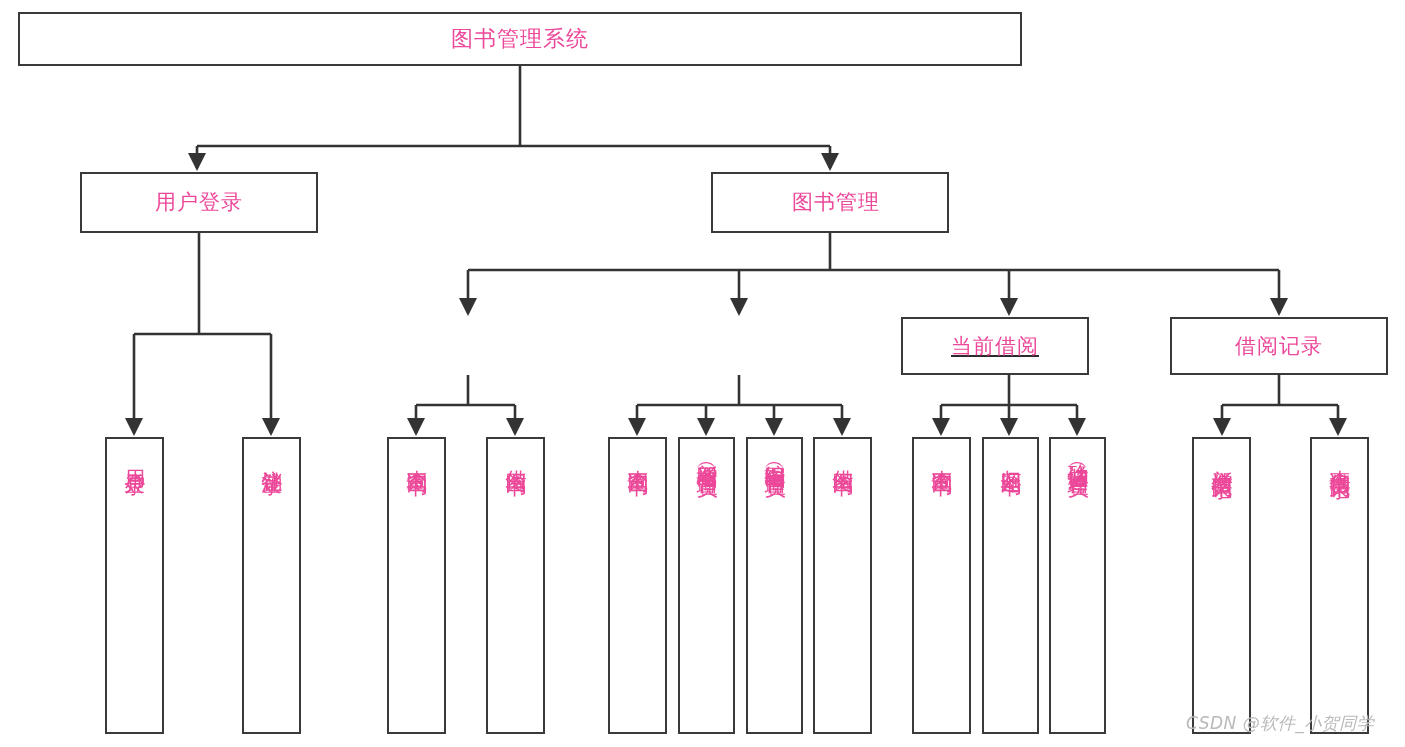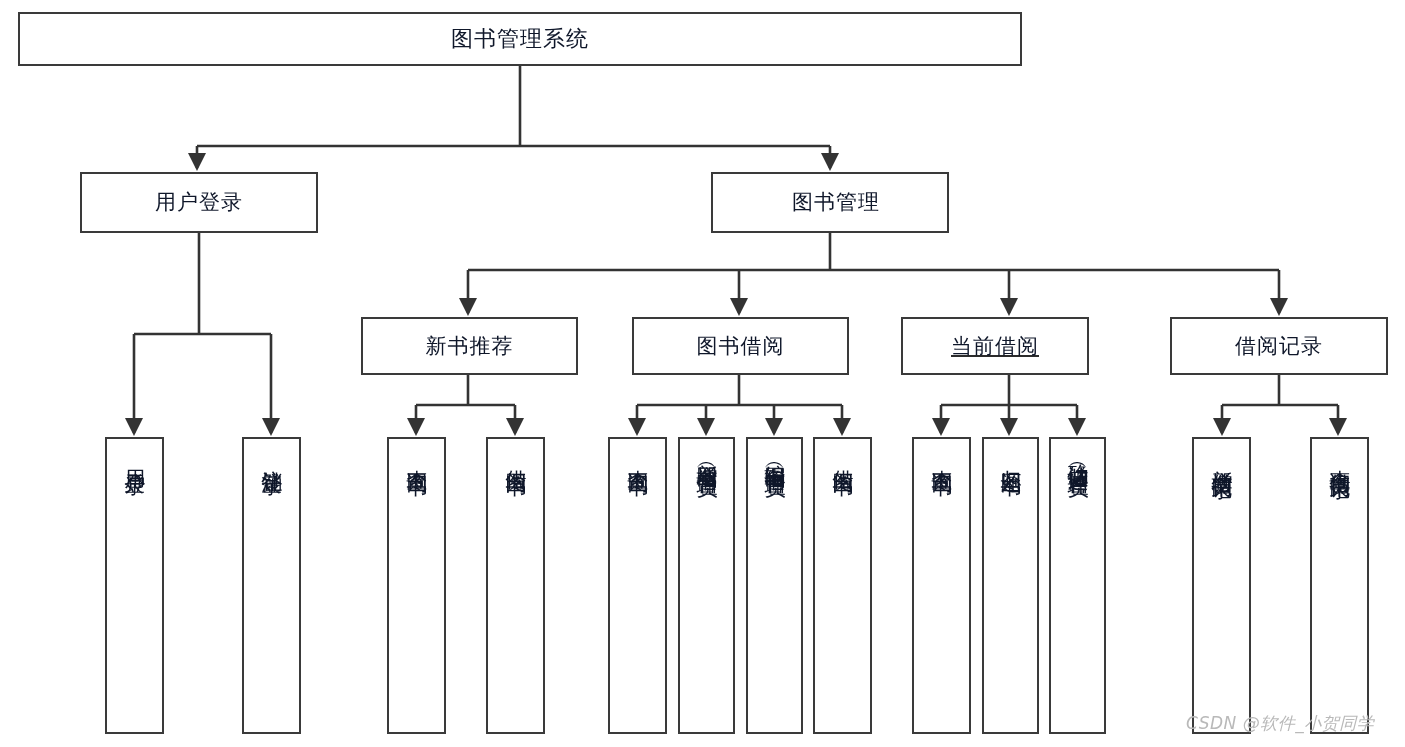--- a/index.html
+++ b/index.html
@@ -33,21 +33,21 @@
     border: 2px solid #3a3a3a;
     display: flex;
     align-items: center;
     justify-content: center;
     color: #2b2b2b;
   }
   .node .label {
     display: block;
     text-align: left;
     line-height: 1.18;
-    color: #0f172a;
+    color: #ec4899;
   }
   
   .node.h .label {
     font-size: 21px;
     letter-spacing: 1px;
     white-space: nowrap;
   }
   .node.root .label {
     font-size: 22px;
     letter-spacing: 1px;
@@ -139,26 +139,20 @@
     <span class="label">图书管理系统</span>
   </div>
 
   <div class="node h" style="left:80px; top:172px; width:238px; height:61px;">
     <span class="label">用户登录</span>
   </div>
   <div class="node h" style="left:711px; top:172px; width:238px; height:61px;padding-left:12px;">
     <span class="label">图书管理</span>
   </div>
 
-  <div class="node h" style="left:361px; top:317px; width:217px; height:58px;">
-    <span class="label">新书推荐</span>
-  </div>
-  <div class="node h" style="left:632px; top:317px; width:217px; height:58px;">
-    <span class="label">图书借阅</span>
-  </div>
   <div class="node h" style="left:901px; top:317px; width:188px; height:58px;text-decoration:underline;">
     <span class="label">当前借阅</span>
   </div>
   <div class="node h" style="left:1170px; top:317px; width:218px; height:58px;">
     <span class="label">借阅记录</span>
   </div>
 
   <div class="node v" style="left:105px; top:437px; width:59px; height:297px;">
     <span class="label">用户登录</span>
   </div>

